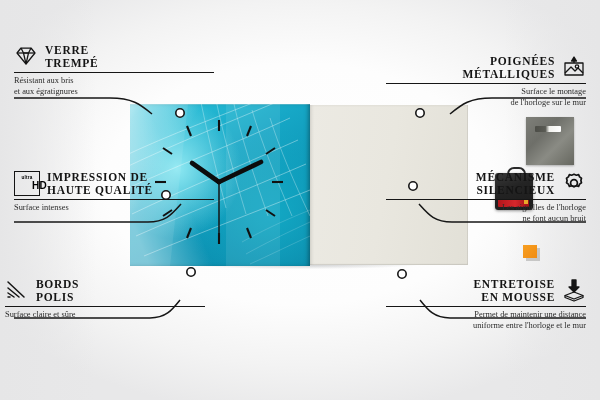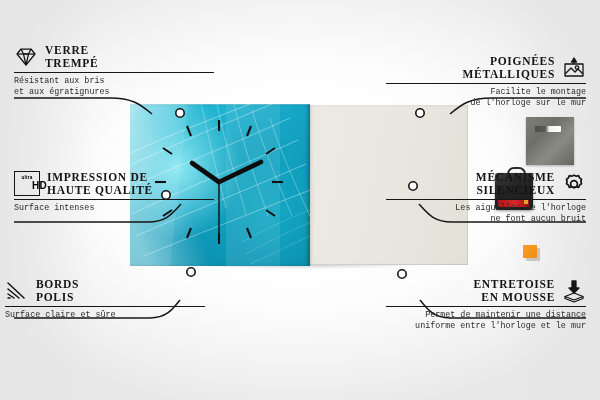--- a/index.html
+++ b/index.html
@@ -72,30 +72,30 @@
   .foam{
     position:absolute;left:213px;top:140px;width:14px;height:13px;
     background:linear-gradient(135deg,#f79f22 0%,#f18c12 100%);
     box-shadow:3px 3px 0 rgba(120,120,118,.35);
   }
 
   
   .callout{position:absolute;width:200px;}
   .callout.left{text-align:left;}
   .callout.right{text-align:right;}
-  .chead{display:flex;align-items:flex-end;gap:7px;}
+  .chead{display:flex;align-items:flex-start;gap:7px;}
   .callout.right .chead{justify-content:flex-end;}
   .ctitle{
     font-family:"Liberation Serif", serif;
     font-size:11.5px;font-weight:bold;letter-spacing:.7px;
     line-height:12.5px;color:#141414;text-transform:uppercase;
   }
   .rule{height:1.4px;background:#161616;margin:3px 0 3px 0;}
   .cdesc{
-    font-family:Liberation Mono, monospace;
+    font-family:Liberation Serif, serif;
     font-size:8.4px;line-height:10.2px;color:#2b2b2b;
   }
   .icon{flex:0 0 auto;width:24px;height:24px;display:block;}
   .hdbox{
     flex:0 0 auto;width:24px;height:23px;border:1.4px solid #141414;
     display:flex;flex-direction:column;align-items:center;justify-content:center;
     font-family:"Liberation Sans", sans-serif;line-height:1;
   }
   .hdbox .u{font-size:4.6px;font-weight:bold;letter-spacing:.2px;}
   .hdbox .h{font-size:10px;font-weight:bold;letter-spacing:.3px;margin-top:1px;margin-left:25px;}
@@ -266,21 +266,21 @@
           <path d="M12 2 L9.5 6 H14.5 Z" fill="#141414"></path>
           <path d="M12 6 V8"></path>
           <rect x="3" y="8" width="18" height="12"></rect>
           <path d="M3 18 L9 12 L13 16 L16 13 L21 18"></path>
           <circle cx="15" cy="11.5" r="1.7"></circle>
         </g>
       </svg>
     </div>
     <div class="rule"></div>
     <div class="cdesc">
-      <div>Facilite le montage</div>
+      <div>Surface le montage</div>
       <div>de l'horloge sur le mur</div>
     </div>
   </div>
 
   <div class="callout right" style="left:386px;top:278px;">
     <div class="chead">
       <div>
         <div class="ctitle">ENTRETOISE</div>
         <div class="ctitle">EN MOUSSE</div>
       </div>

